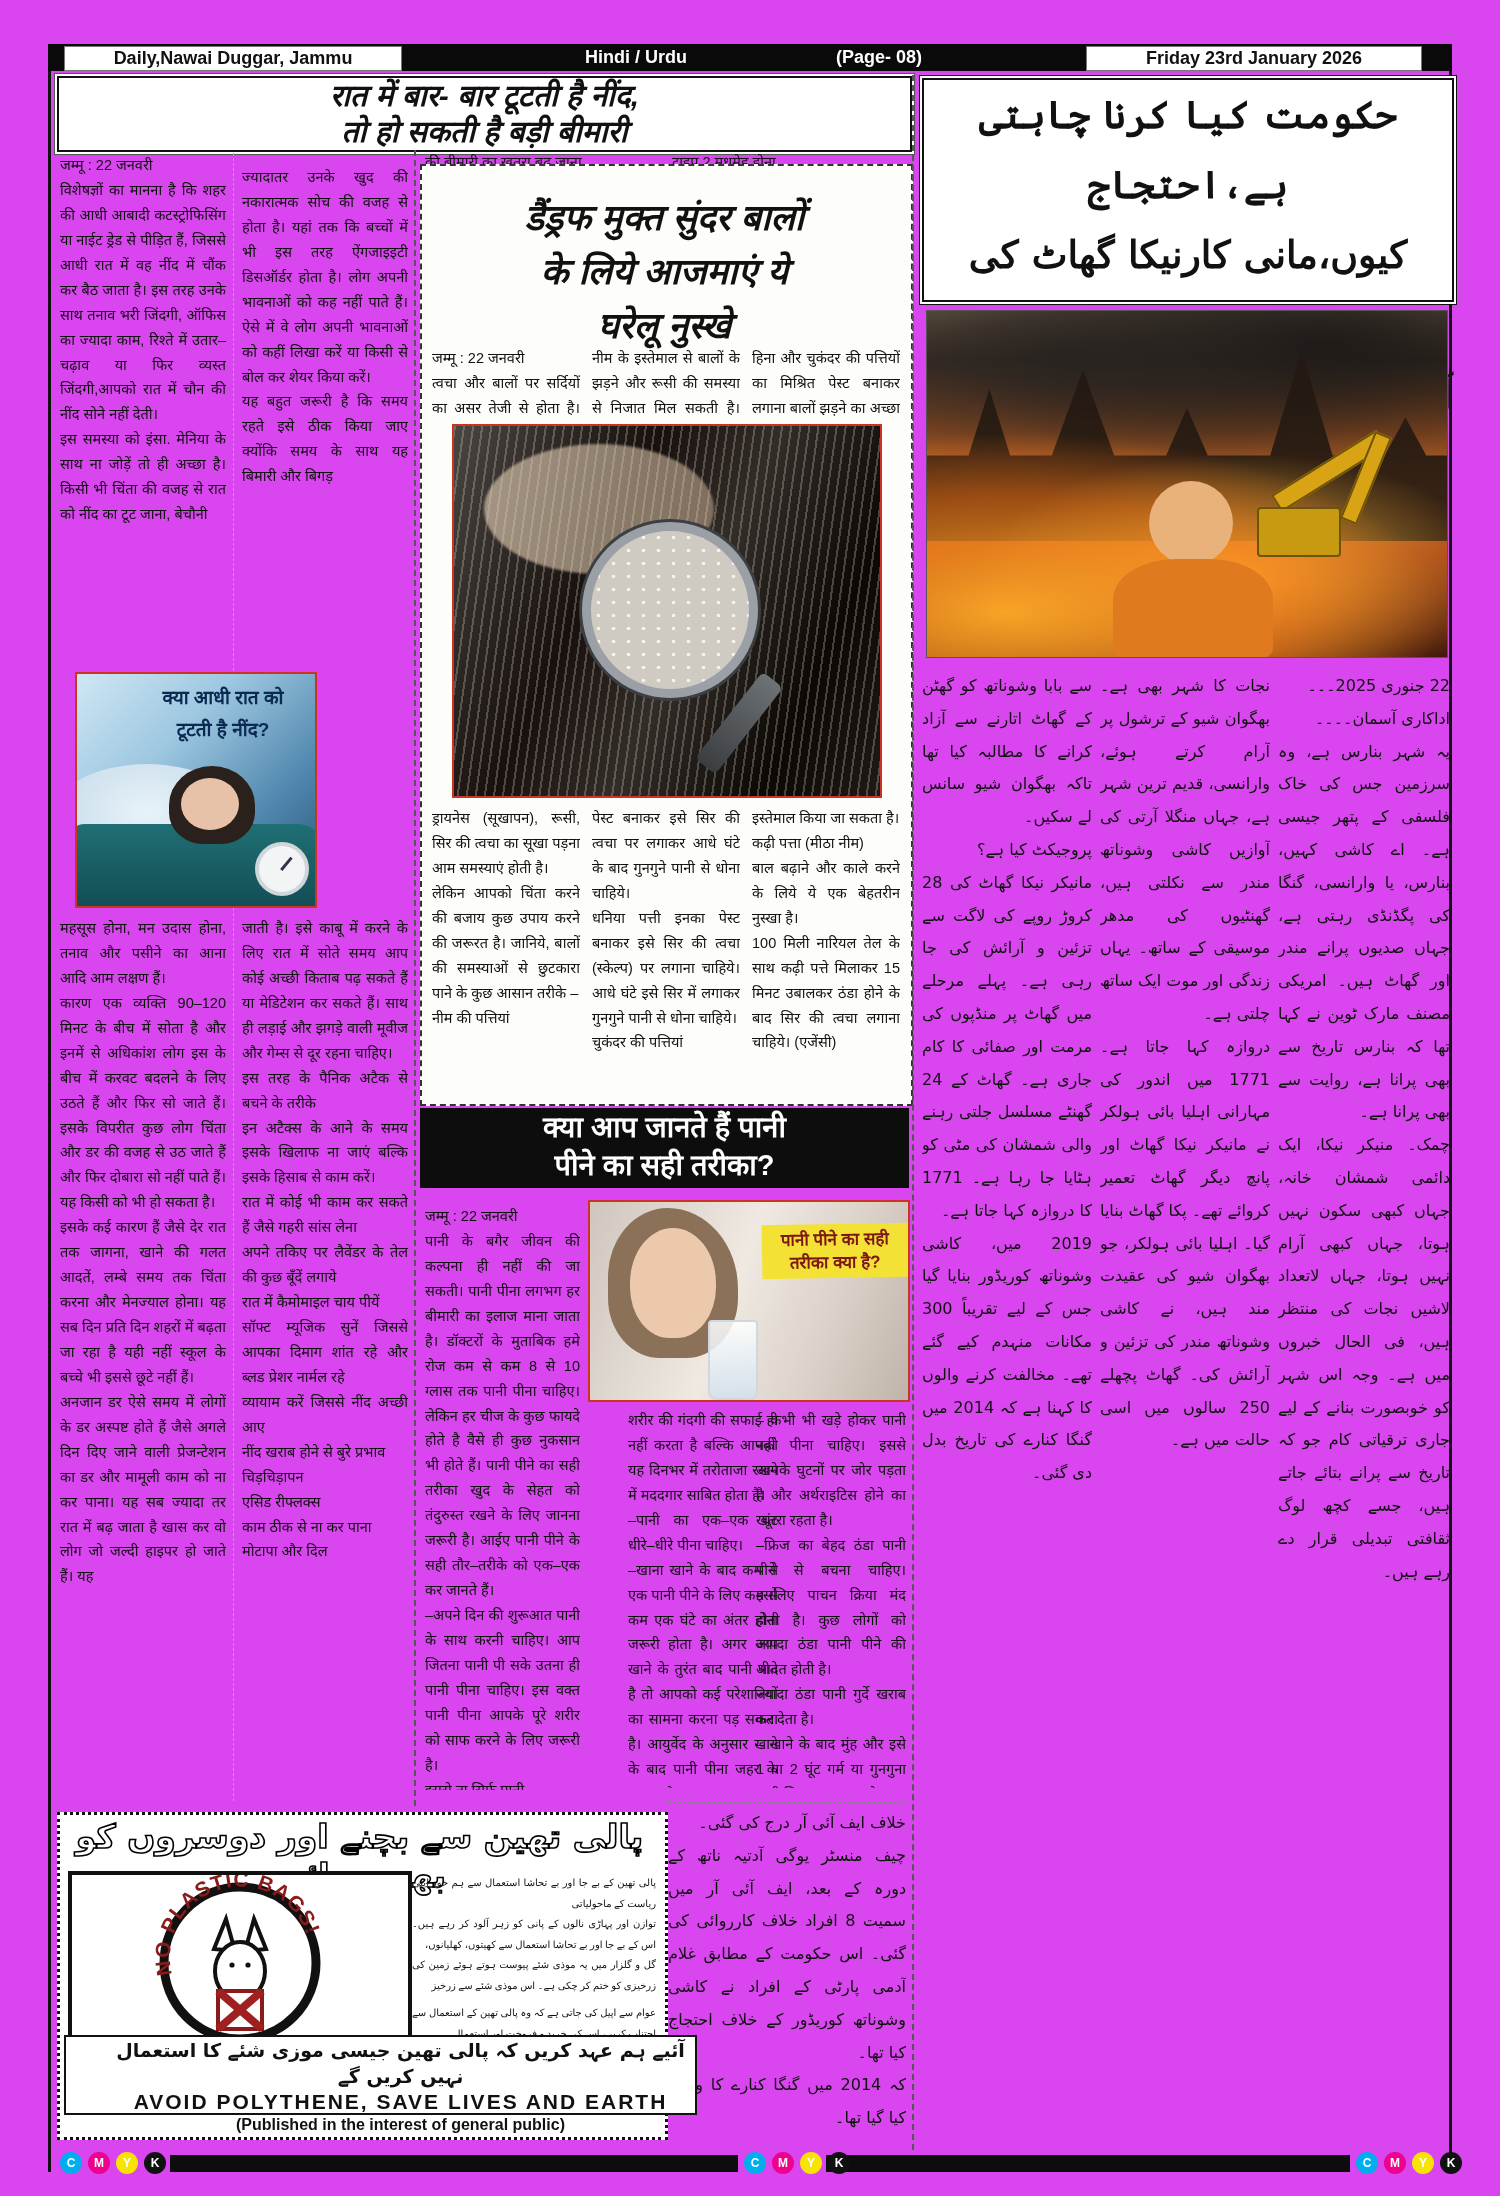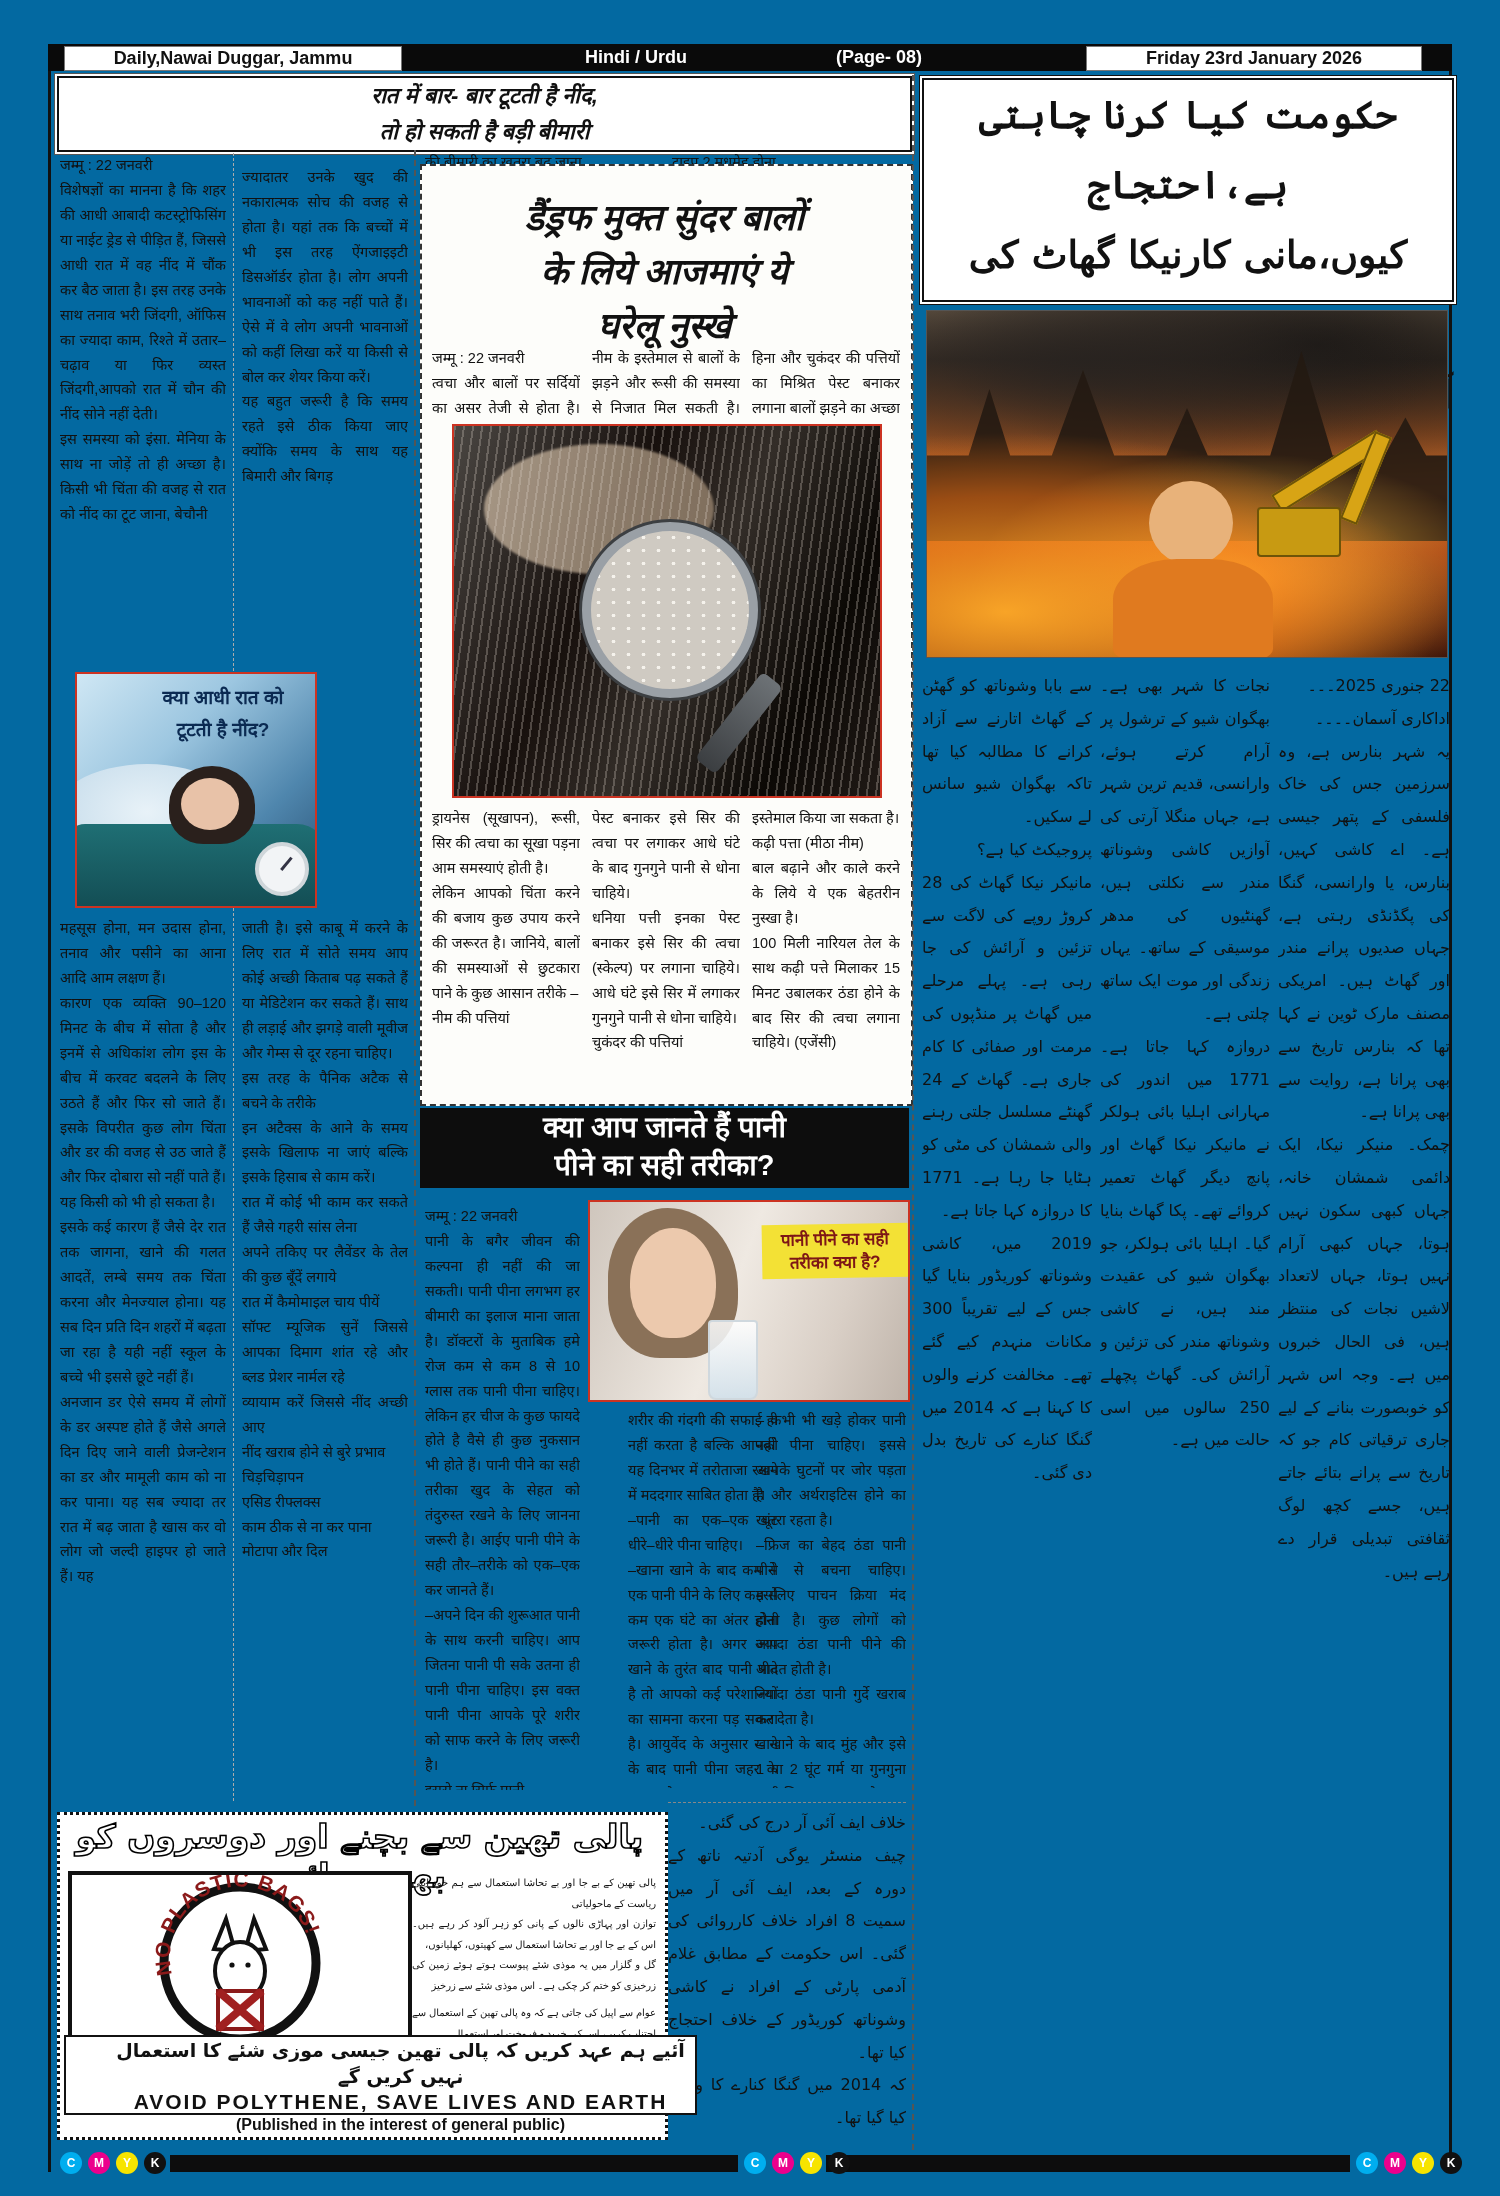--- a/index.html
+++ b/index.html
@@ -1,27 +1,27 @@
 <!DOCTYPE html>
 <html><head>
 <meta charset="utf-8">
 <style>
   html,body{margin:0;padding:0;background:#e8e8e4;}
-  .page{position:relative;width:1500px;height:2196px;background:#0369a1;font-family:"Liberation Sans",sans-serif;color:#111;overflow:hidden;}
+  .page{position:relative;width:1500px;height:2196px;background:#d946ef;font-family:"Liberation Sans",sans-serif;color:#111;overflow:hidden;}
   .abs{position:absolute;}
   
   .frame-l{left:48px;top:44px;width:3px;height:2128px;background:#111;}
   .frame-r{left:1449px;top:44px;width:3px;height:2128px;background:#111;}
   
   .hbar{left:48px;top:44px;width:1404px;height:27px;background:#0a0a0a;}
   .hbox{background:#fff;border:1px solid #777;font-weight:bold;font-size:18px;text-align:center;line-height:23px;}
   .hwhite{color:#fff;font-weight:bold;font-size:18px;line-height:27px;}
   
   .s-head{left:57px;top:76px;width:851px;height:72px;border:2px solid #111;box-shadow:0 0 0 2px #fff,0 0 0 3px #555;
-          font-weight:bold;font-style:italic;font-size:22px;line-height:36px;text-align:center;white-space:pre-line;background:#fff;}
+          font-weight:bold;font-style:italic;font-size:30px;line-height:36px;text-align:center;white-space:pre-line;background:#fff;}
   .col{font-size:14.5px;line-height:1.72;text-align:justify;white-space:pre-line;overflow:hidden;}
   .dsep{border-left:2px dashed #555;}
   .dsep2{border-left:1px dashed #aaa;}
   
   .photo{border:2px solid #cc3322;overflow:hidden;}
   .sleep-photo{background:linear-gradient(135deg,#cfe7f4 0%,#9cc6e0 35%,#4f86ad 70%,#274f72 100%);}
   .sp-cap{color:#0b2a52;font-weight:bold;font-size:19px;line-height:32px;text-align:center;white-space:pre-line;}
   .sp-pillow{background:radial-gradient(ellipse at 50% 40%,#e8f2f8,#b9d4e6);border-radius:50%;}
   .sp-hair{background:#2a201c;border-radius:50% 50% 40% 40%;}
   .sp-face{background:#e8c2a8;border-radius:50%;}

